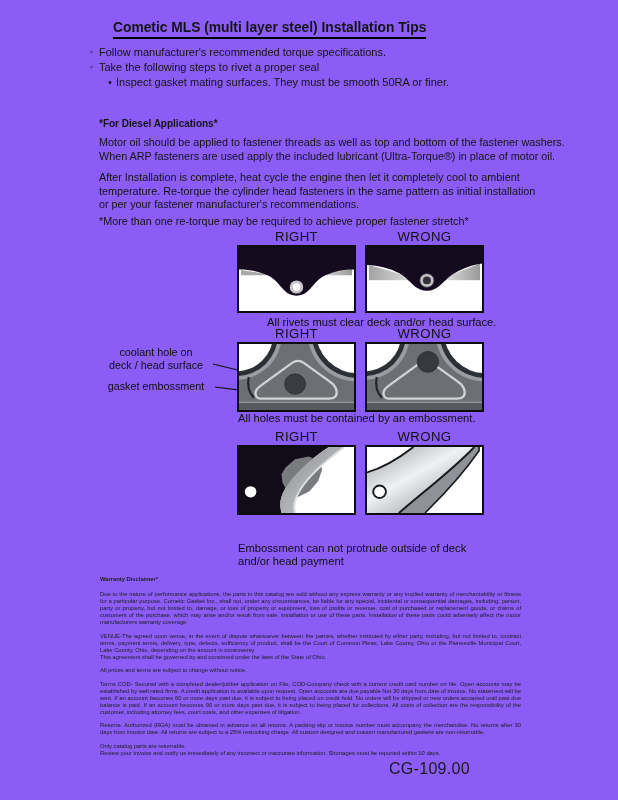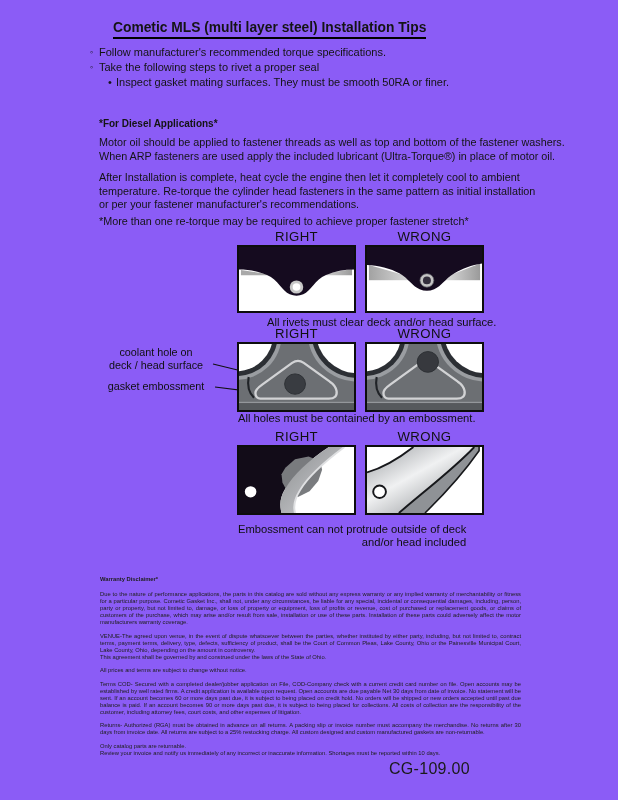--- a/index.html
+++ b/index.html
@@ -190,23 +190,23 @@
       <rect width="119" height="70" fill="#ffffff"></rect>
       <path d="M48,0 H111 C91,22 59,47 33,70 H0 V27 C15,22.5 33,12 48,0 Z" fill="url(#f3wg)"></path>
       <path d="M111,0 H116 V4 C103,23 83,47 60,70 H33 C59,47 91,22 111,0 Z" fill="#8f9296"></path>
       <path d="M48,0 C33,12 15,22.5 0,27" stroke="#17181b" stroke-width="2" fill="none"></path>
       <path d="M111,0 C91,22 59,47 33,70" stroke="#17181b" stroke-width="2" fill="none"></path>
       <path d="M116,0 L116,4 C103,23 83,47 60,70" stroke="#17181b" stroke-width="1.6" fill="none"></path>
       <circle cx="13" cy="47.5" r="6.6" fill="#ffffff" stroke="#17181b" stroke-width="2"></circle>
     </svg>
   </div>
 
-  <div class="abs caption" style="left:238px;top:523px;text-align:right;">
+  <div class="abs caption" style="left:238px;top:542px;">
     <div>Embossment can not protrude outside of deck</div>
-    <div>and/or head included</div>
+    <div>and/or head payment</div>
   </div>
 
   <div class="abs disc">
     <p class="h">Warranty Disclaimer*</p>
     <p>Due to the nature of performance applications, the parts in this catalog are sold without any express warranty or any implied warranty of merchantability or fitness for a particular purpose.  Cometic Gasket Inc., shall not, under any circumstances, be liable for any special, incidental or consequential damages, including, person, party or property, but not limited to, damage, or loss of property or equipment, loss of profits or revenue, cost of purchased or replacement goods, or claims of customers of the purchase, which may arise and/or result from sale, installation or use of these parts.  Installation of these parts could adversely affect the motor manufacturers warranty coverage.</p>
     <p class="tight">VENUE-The agreed upon venue, in the event of dispute whatsoever between the parties, whether instituted by either party, including, but not limited to, contract terms, payment terms, delivery, type, defects, sufficiency of product, shall be the Court of Common Pleas, Lake County, Ohio or the Painesville Municipal Court, Lake County, Ohio, depending on the amount in controversy.</p>
     <p>This agreement shall be governed by and construed under the laws of the State of Ohio.</p>
     <p>All prices and terms are subject to change without notice.</p>
     <p>Terms COD- Secured with a completed dealer/jobber application on File, COD-Company check with a current credit card number on file.  Open accounts may be established by well rated firms.  A credit application is available upon request.  Open accounts are due payable Net 30 days from date of invoice.  No statement will be sent.  If an account becomes 60 or more days past due, it is subject to being placed on credit hold.  No orders will be shipped or new orders accepted until past due balance is paid.  If an account becomes 90 or more days past due, it is subject to being placed for collections.  All costs of collection are the responsibility of the customer, including attorney fees, court costs, and other expenses of litigation.</p>
     <p>Returns- Authorized (RGA) must be obtained in advance on all returns.  A packing slip or invoice number must accompany the merchandise.  No returns after 30 days from invoice date.  All returns are subject to a 25% restocking charge.  All custom designed and custom manufactured gaskets are non-returnable.</p>

